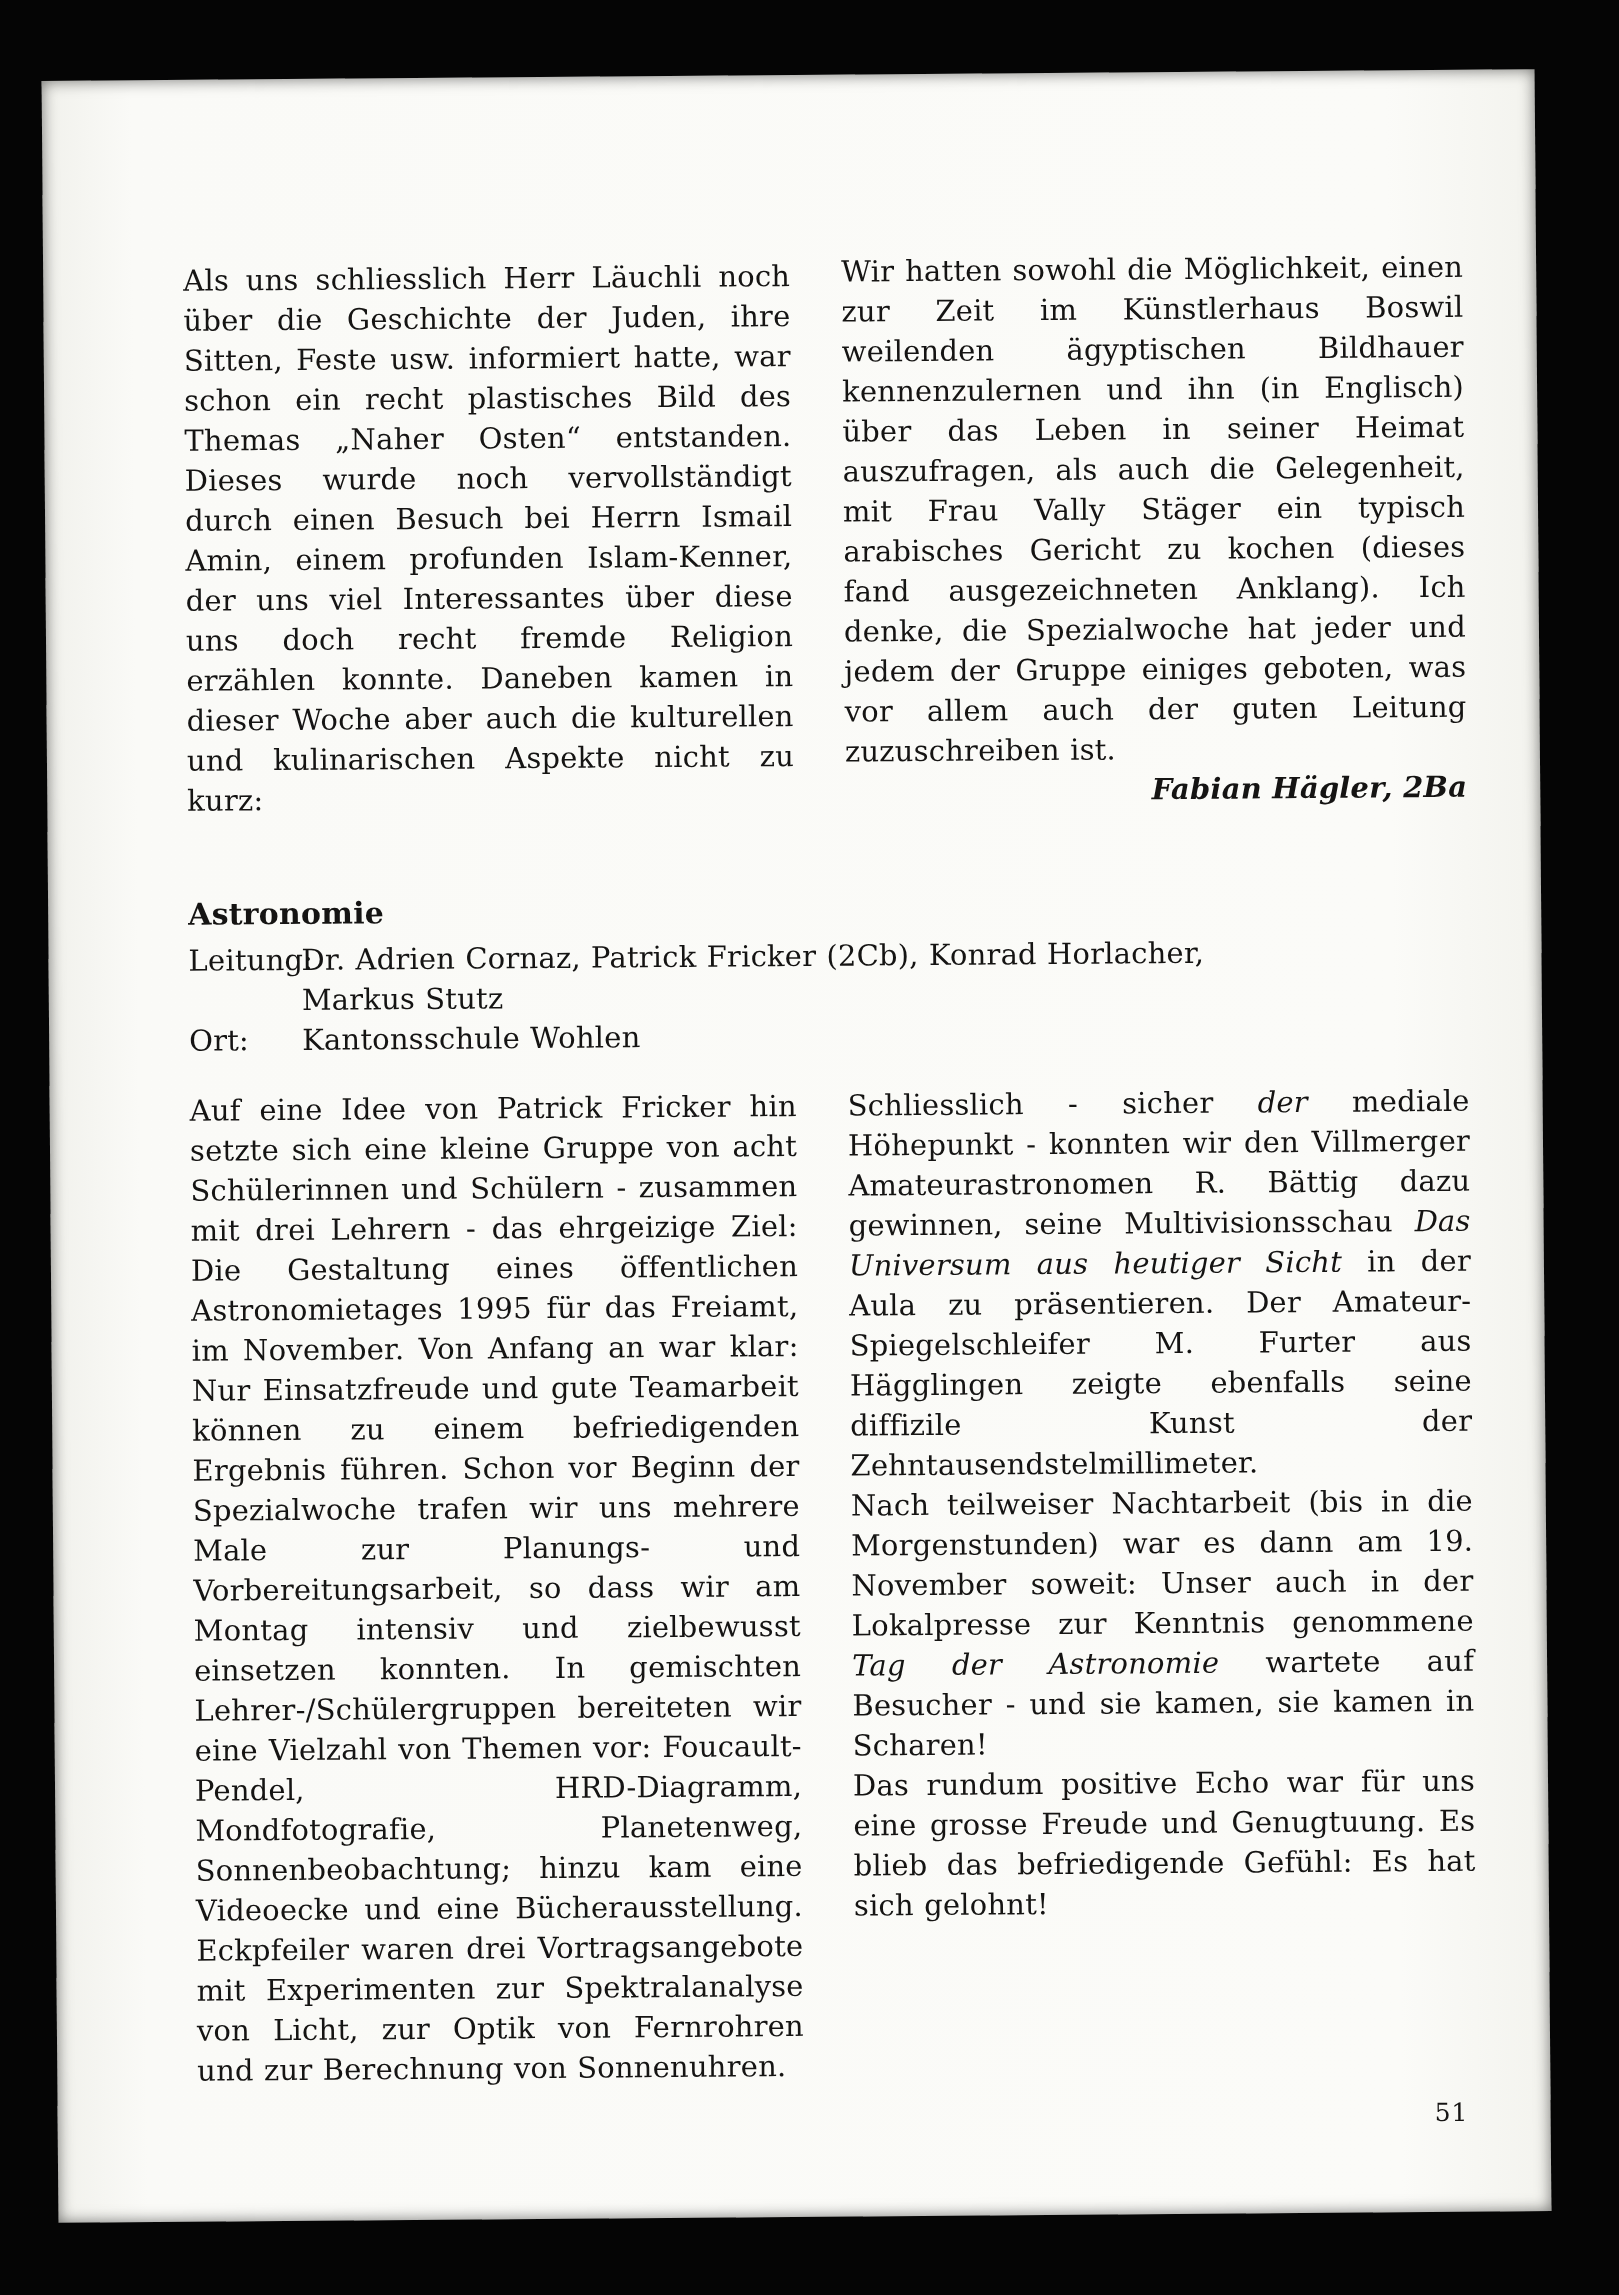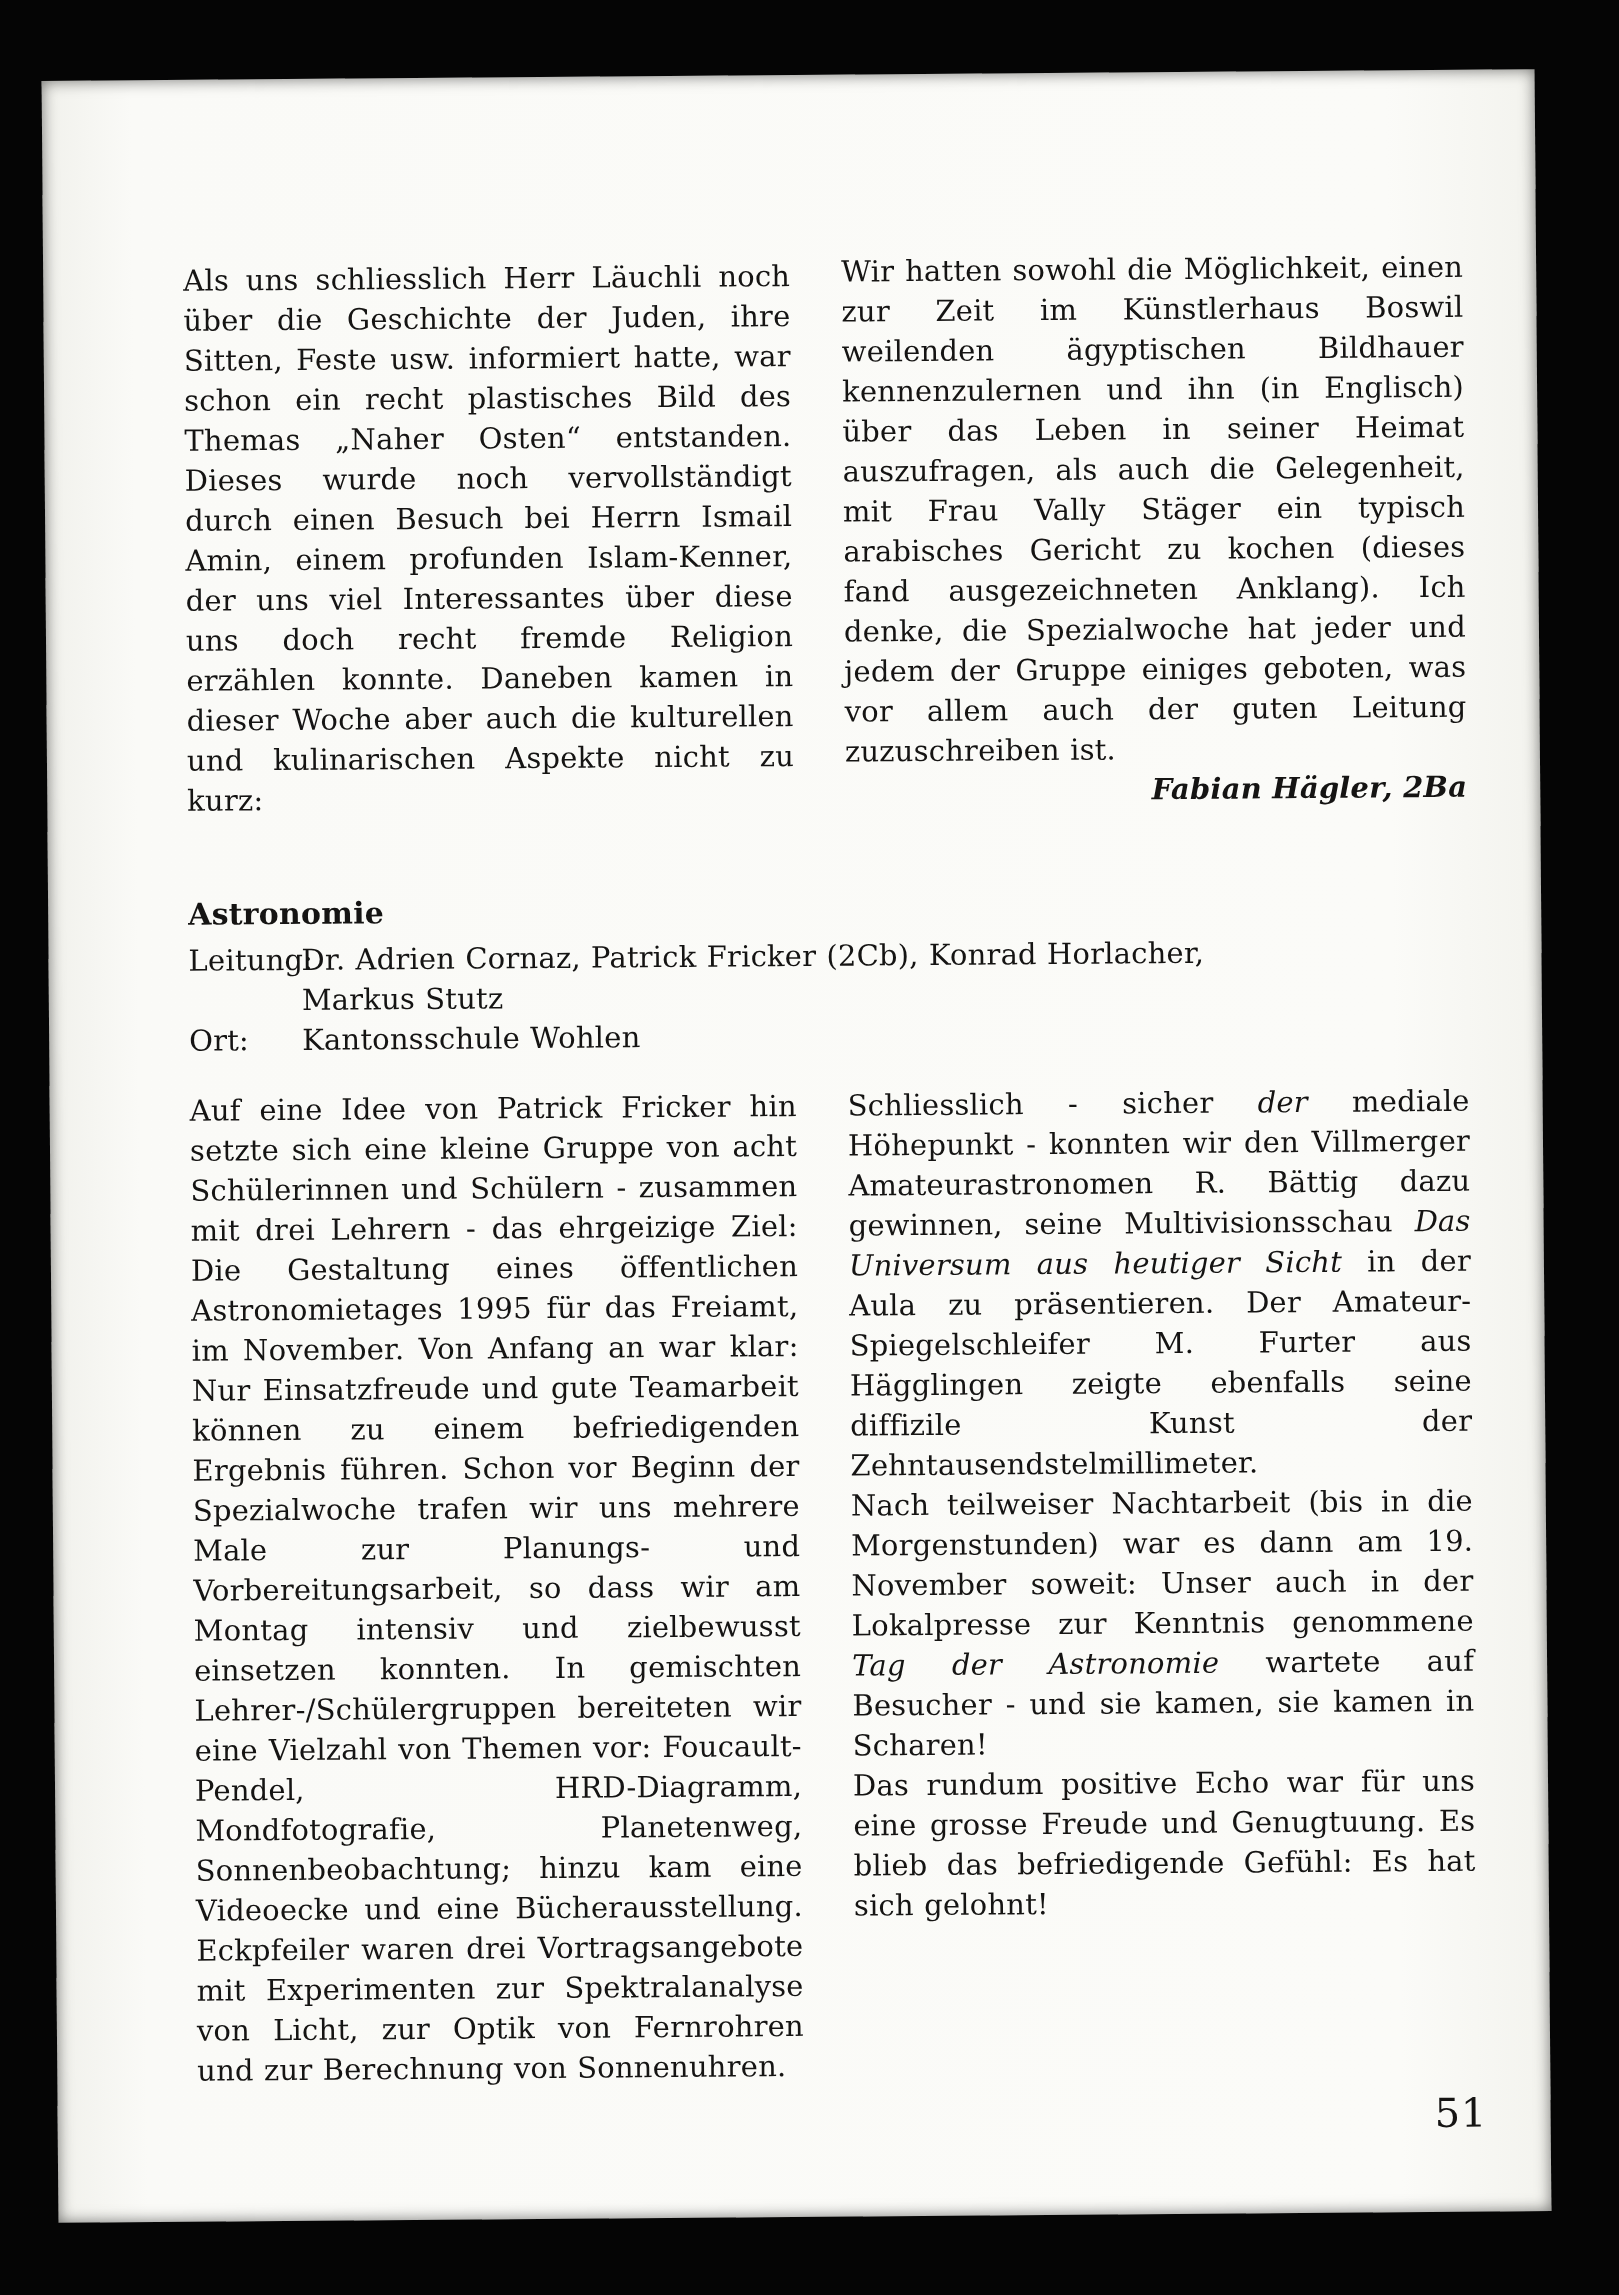--- a/index.html
+++ b/index.html
@@ -71,21 +71,21 @@
   }
   .header-row {
     display: grid;
     grid-template-columns: 113px 1fr;
   }
   .header-row .line { text-align: left; }
   .page-number {
     position: absolute;
     left: 1377px;
     top: 2023px;
-    font-size: 40px;
+    font-size: 25px;
     line-height: 40px;
     letter-spacing: 0.8px;
   }
   .it { font-style: italic; }
 </style>
 </head>
 <body>
 
 <div class="scan">
   <div class="paper">

